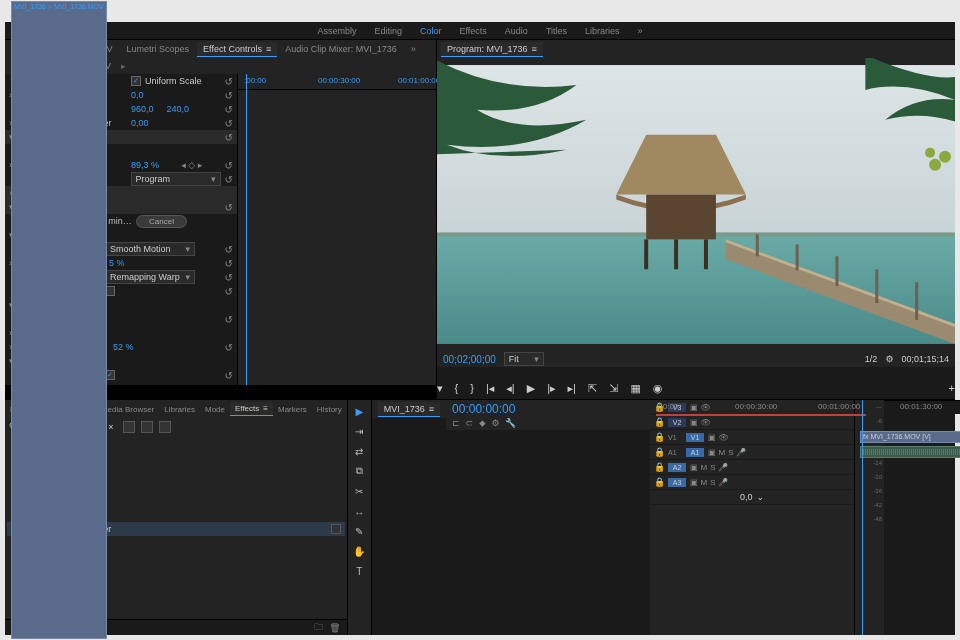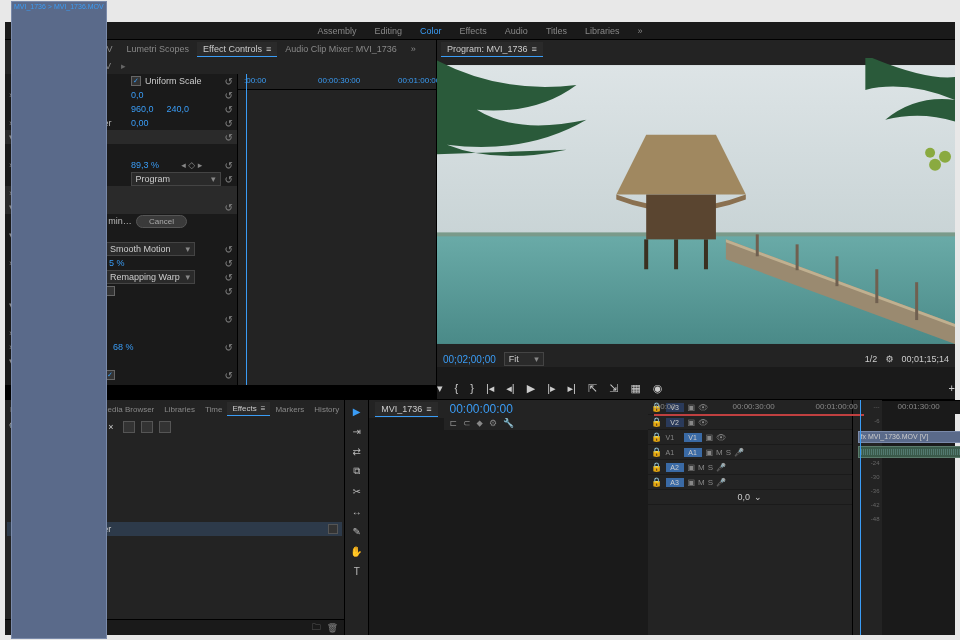--- a/index.html
+++ b/index.html
@@ -235,21 +235,21 @@
                 <span class="reset">↺</span>
               </div>
             <div class="prop-row sub2">
                 <span class="expand">›</span>
                 <span class="label" style="flex:0 0 83px">Auto-scale</span>
               </div>
             <div class="prop-row sub2">
                 <span class="expand">›</span>
                 <span class="sw">◷</span>
                 <span class="label" style="flex:0 0 74px">Additional Scale</span>
-                <span class="val">68 %</span>
+                <span class="val">52 %</span>
                 <span class="reset">↺</span>
               </div>
             <div class="prop-row sub">
                 <span class="expand">▾</span>
                 <span class="label">Advanced</span>
               </div>
             <div class="prop-row sub2">
                 <span class="label">Detailed Analysis</span>
                 <span class="checkbox checked"></span>
                 <span class="reset">↺</span>
@@ -338,21 +338,21 @@
         </div>
       </div>
     </div>
 
     <div class="lower">
       <div class="left-lower">
         <div class="project-tabs">
           <span class="tab">Project: warp-stabilizer</span>
           <span class="tab">Media Browser</span>
           <span class="tab">Libraries</span>
-          <span class="tab">Time</span>
+          <span class="tab">Mode</span>
           <span class="tab active"><span>Effects</span><span class="menu-icon">≡</span></span>
           <span class="tab">Markers</span>
           <span class="tab">History</span>
         </div>
         <div class="search-row">
           <span>🔍</span>
           <input class="search-input" value="warp st" style="">
           <span>×</span>
           <div class="fx-icons">
             <span></span>

